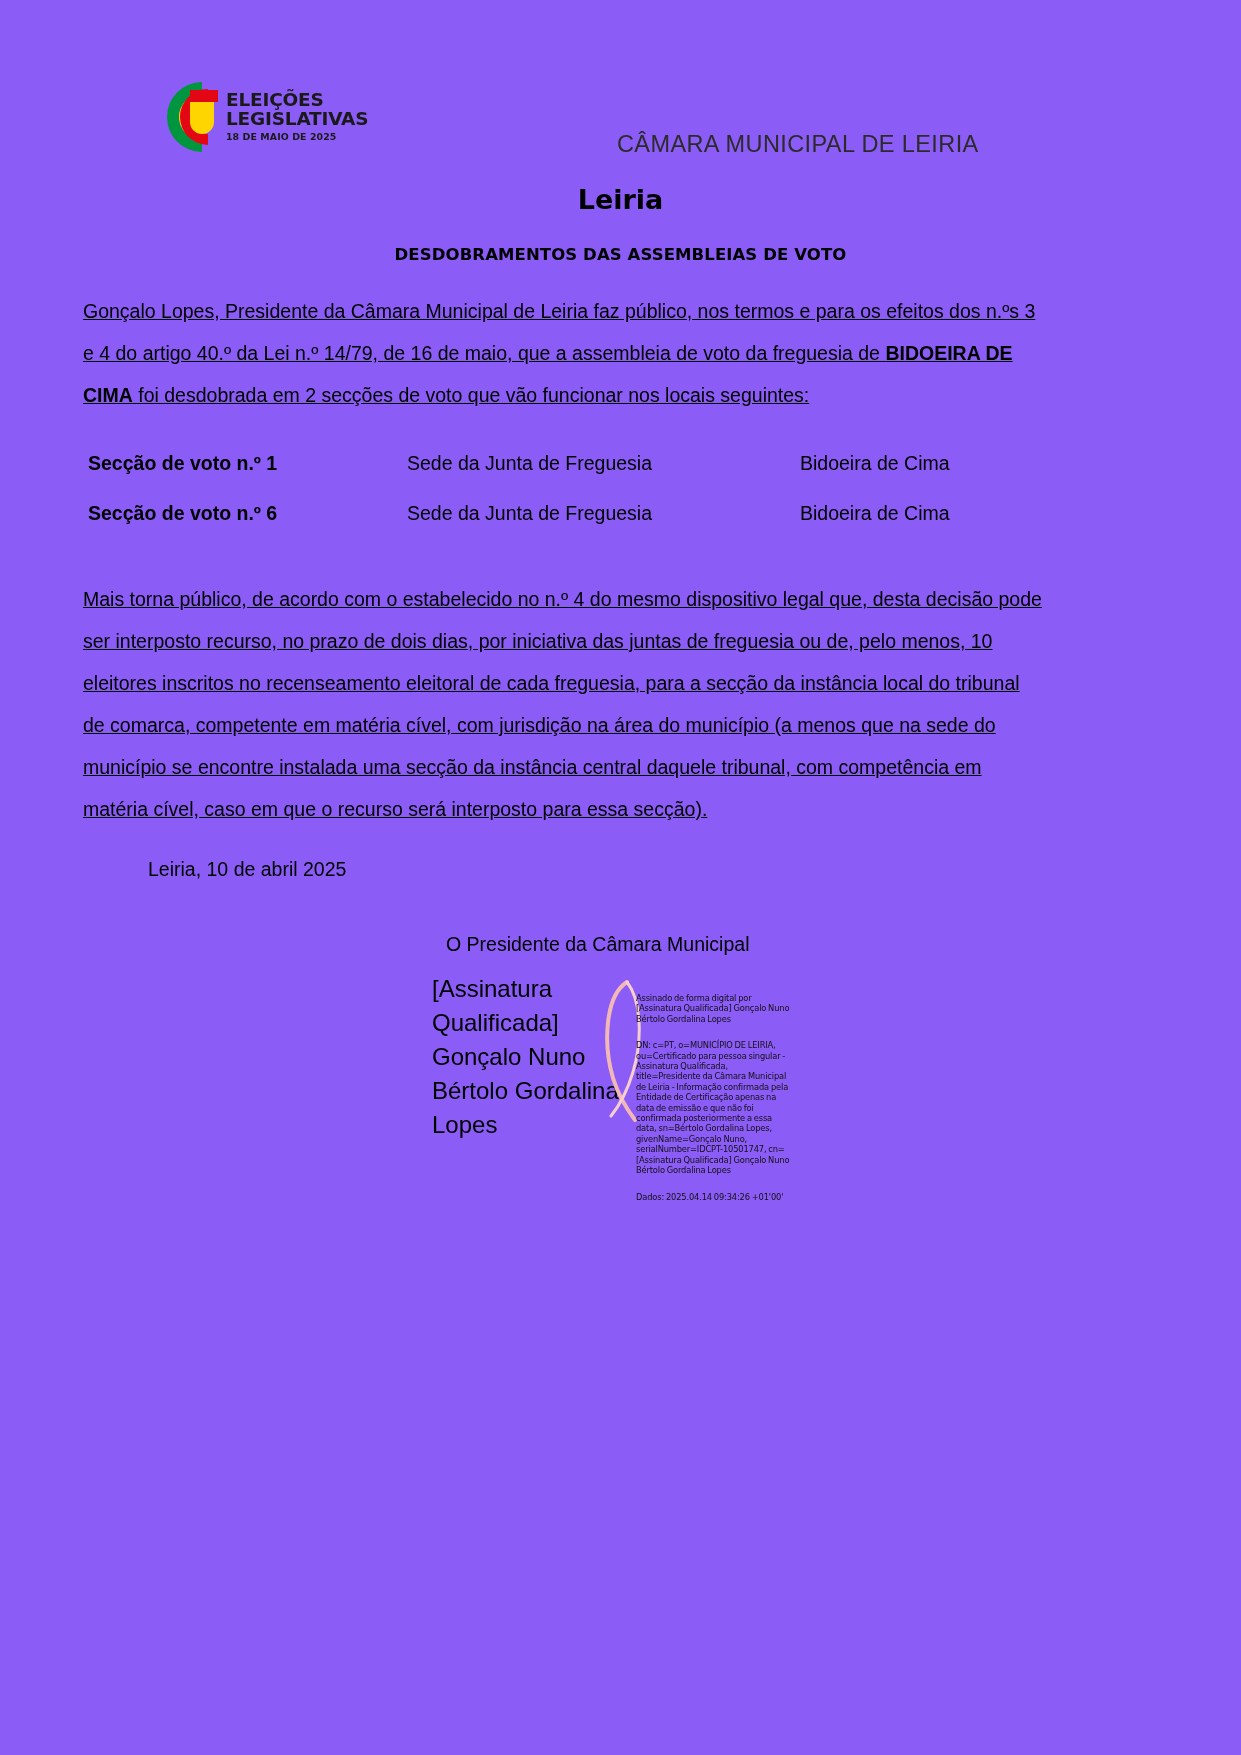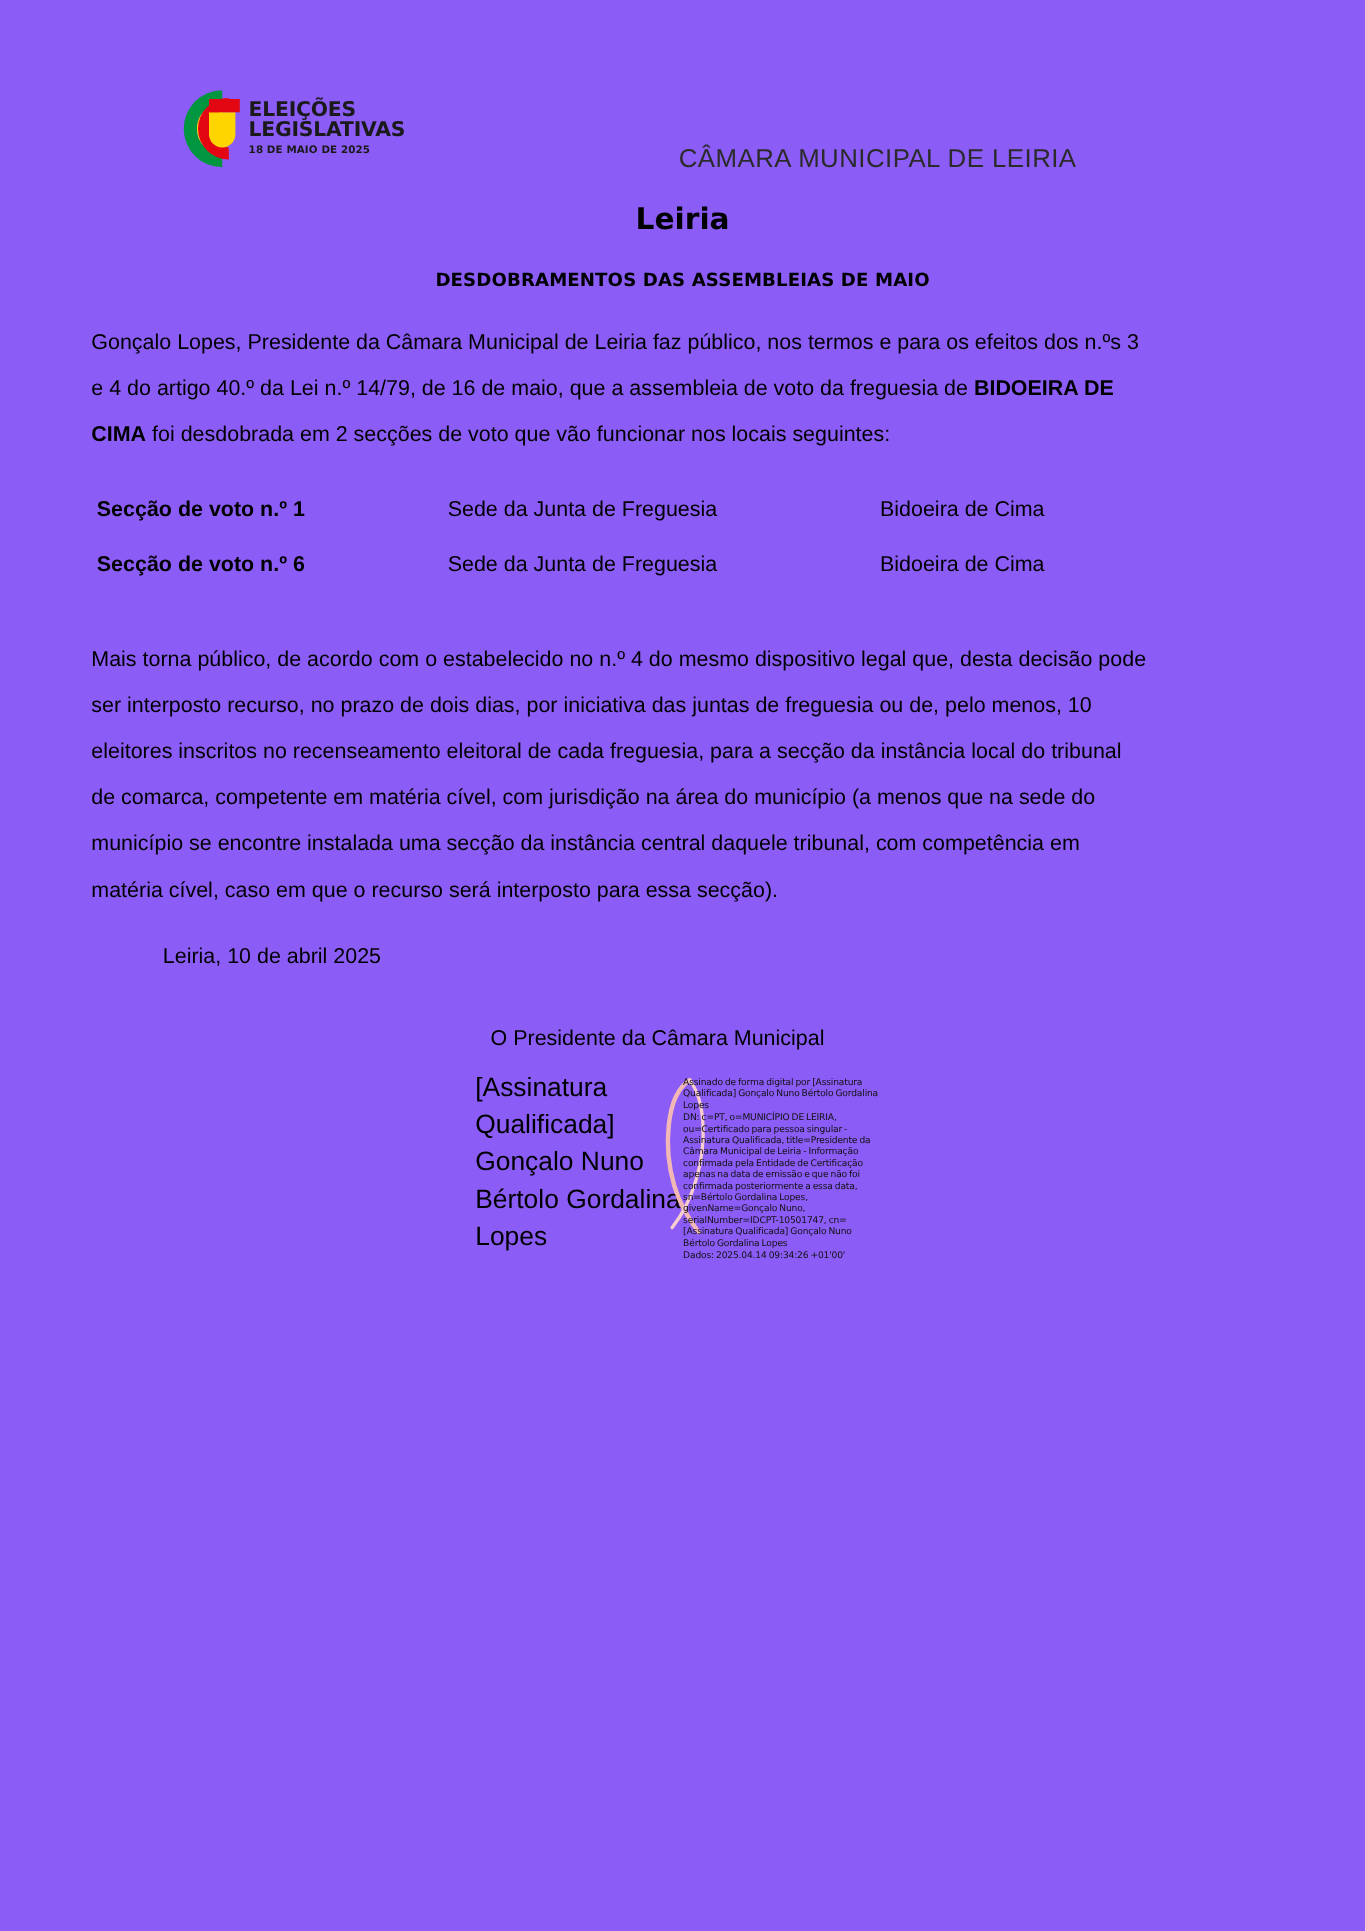--- a/index.html
+++ b/index.html
@@ -101,20 +101,21 @@
 
   
   .body-block {
     position: absolute;
     left: 83px;
     width: 960px;
     font-size: 19.5px;
     line-height: 42px;
     color: #000;
     text-align: left;
+    text-decoration: underline;
   }
   #intro-paragraph { top: 290px; }
   #recourse-paragraph { top: 578px; }
   .body-block b { font-weight: 700; }
 
   
   .sections {
     position: absolute;
     left: 0;
     top: 452px;
@@ -195,21 +196,21 @@
     left: 188px;
     top: 5px;
     width: 186px;
     font-family: "DejaVu Sans", sans-serif;
     font-size: 8.3px;
     line-height: 10.4px;
     color: #111;
     word-spacing: -0.6px;
     letter-spacing: -0.15px;
   }
-  .sig-cert p { margin: 1px; }
+  .sig-cert p { margin: 16px; }
 </style>
 </head>
 <body>
 
 <div class="page">
 
   <div class="logo">
     <svg class="logo-mark" viewBox="0 0 74 82">
 
       <path d="M52 6 A35 35 0 1 0 52 76 L52 64 A23 23 0 1 1 52 18 Z" fill="#009640"></path>
@@ -225,21 +226,21 @@
     <div class="logo-text">
       <div class="logo-line">ELEIÇÕES</div>
       <div class="logo-line">LEGISLATIVAS</div>
       <div class="logo-date">18 DE MAIO DE 2025</div>
     </div>
   </div>
 
   <div class="org-header">CÂMARA MUNICIPAL DE LEIRIA</div>
 
   <div class="doc-title">Leiria</div>
-  <div class="doc-subtitle">DESDOBRAMENTOS DAS ASSEMBLEIAS DE MAIO</div>
+  <div class="doc-subtitle">DESDOBRAMENTOS DAS ASSEMBLEIAS DE VOTO</div>
 
   <div class="body-block" id="intro-paragraph"><span>Gonçalo Lopes, Presidente da Câmara Municipal de Leiria faz  público, nos termos e para os efeitos dos n.ºs 3 e 4 do artigo 40.º da Lei n.º 14/79, de 16 de maio, que a assembleia de voto da freguesia de </span><b>BIDOEIRA DE CIMA</b><span> foi desdobrada em 2 secções de voto que vão funcionar  nos locais seguintes:</span></div>
 
   <div class="sections">
     <div class="section-row">
       <div class="sec-name">Secção de voto n.º 1</div>
       <div class="sec-place">Sede da Junta de Freguesia</div>
       <div class="sec-locality">Bidoeira de Cima</div>
     </div>
     <div class="section-row">

